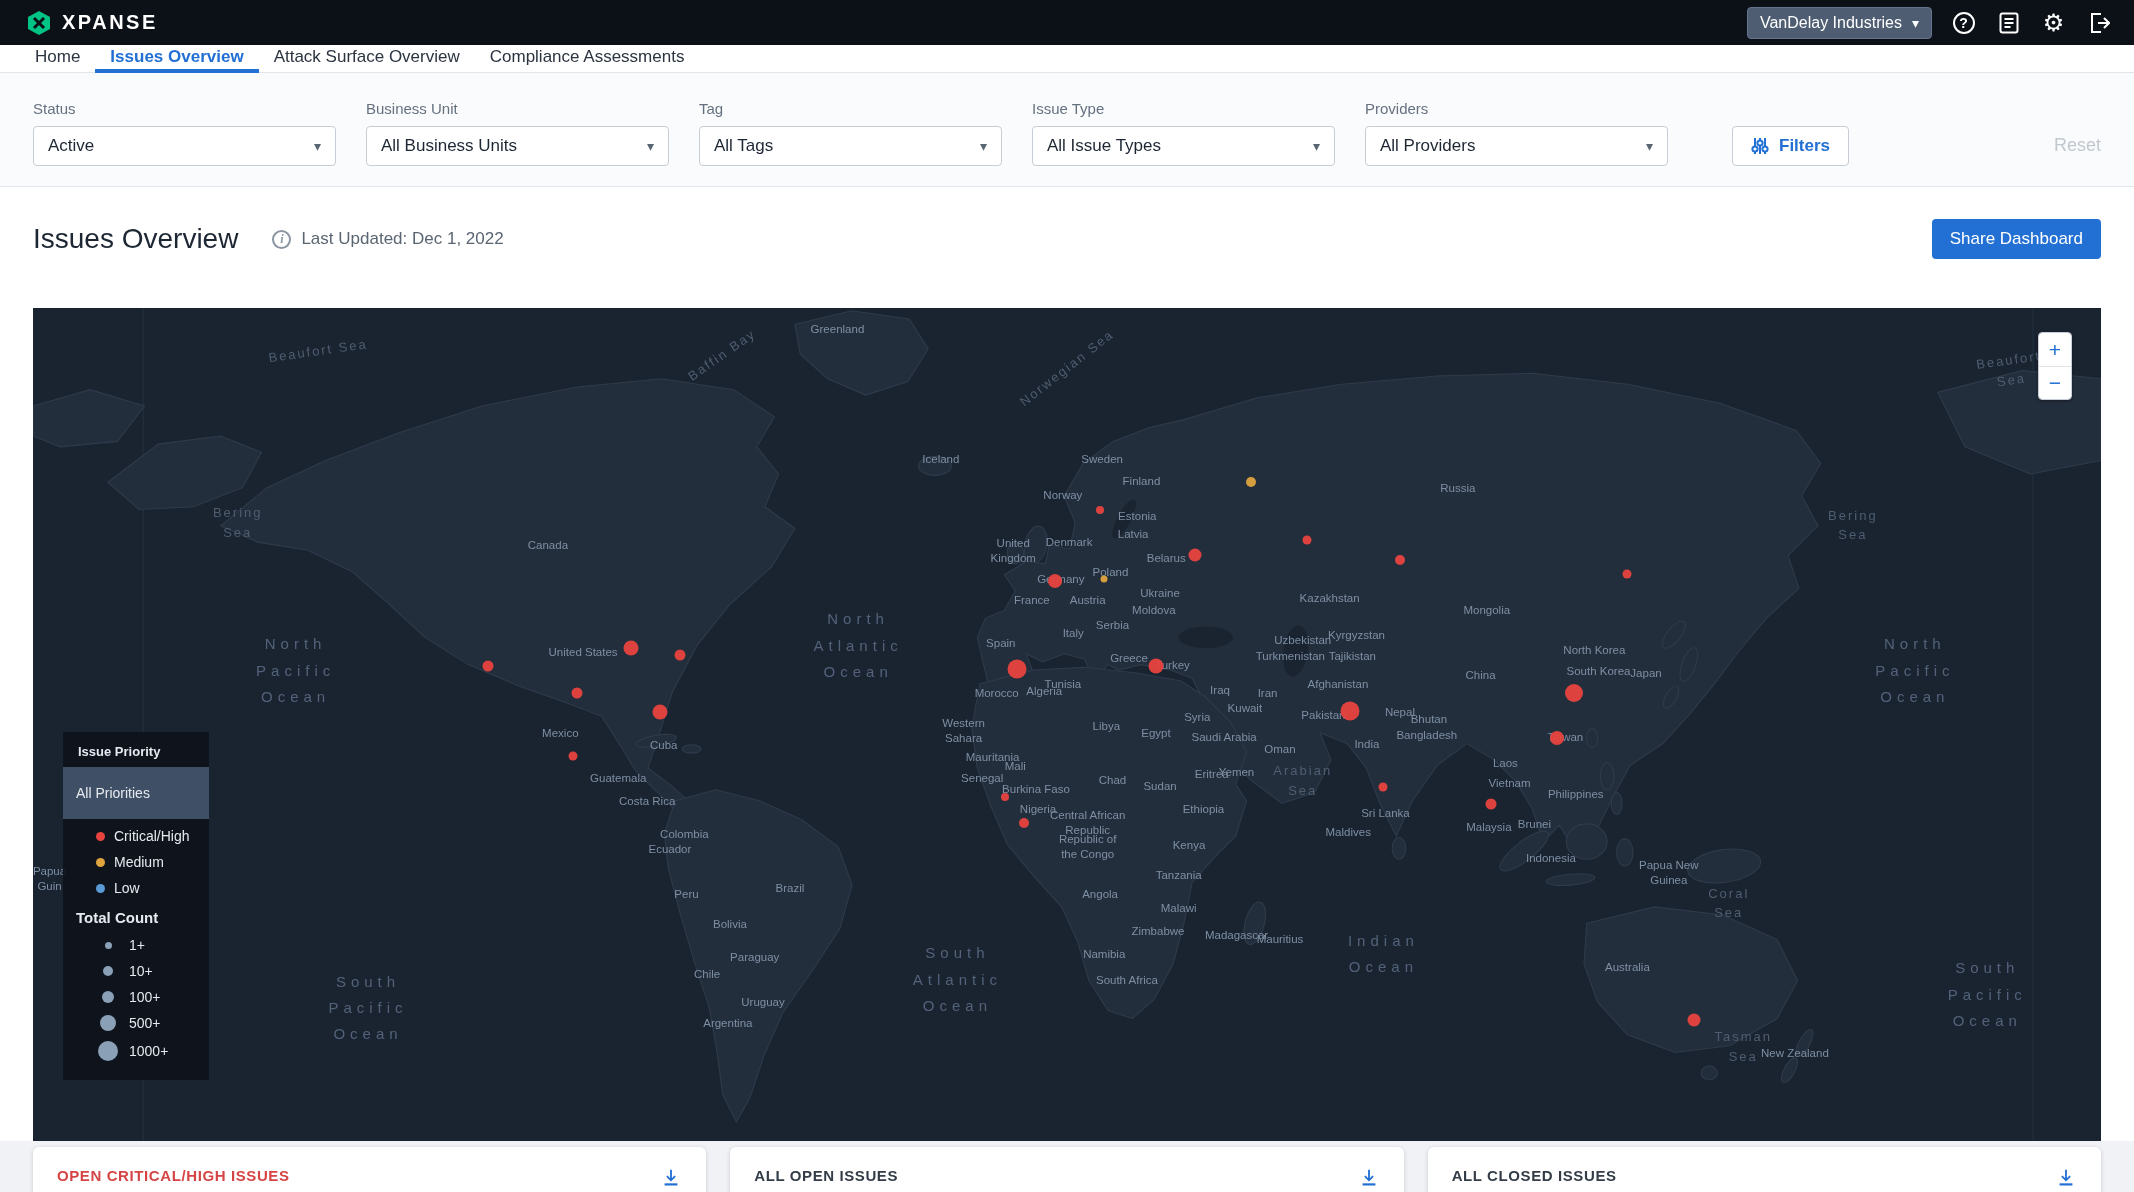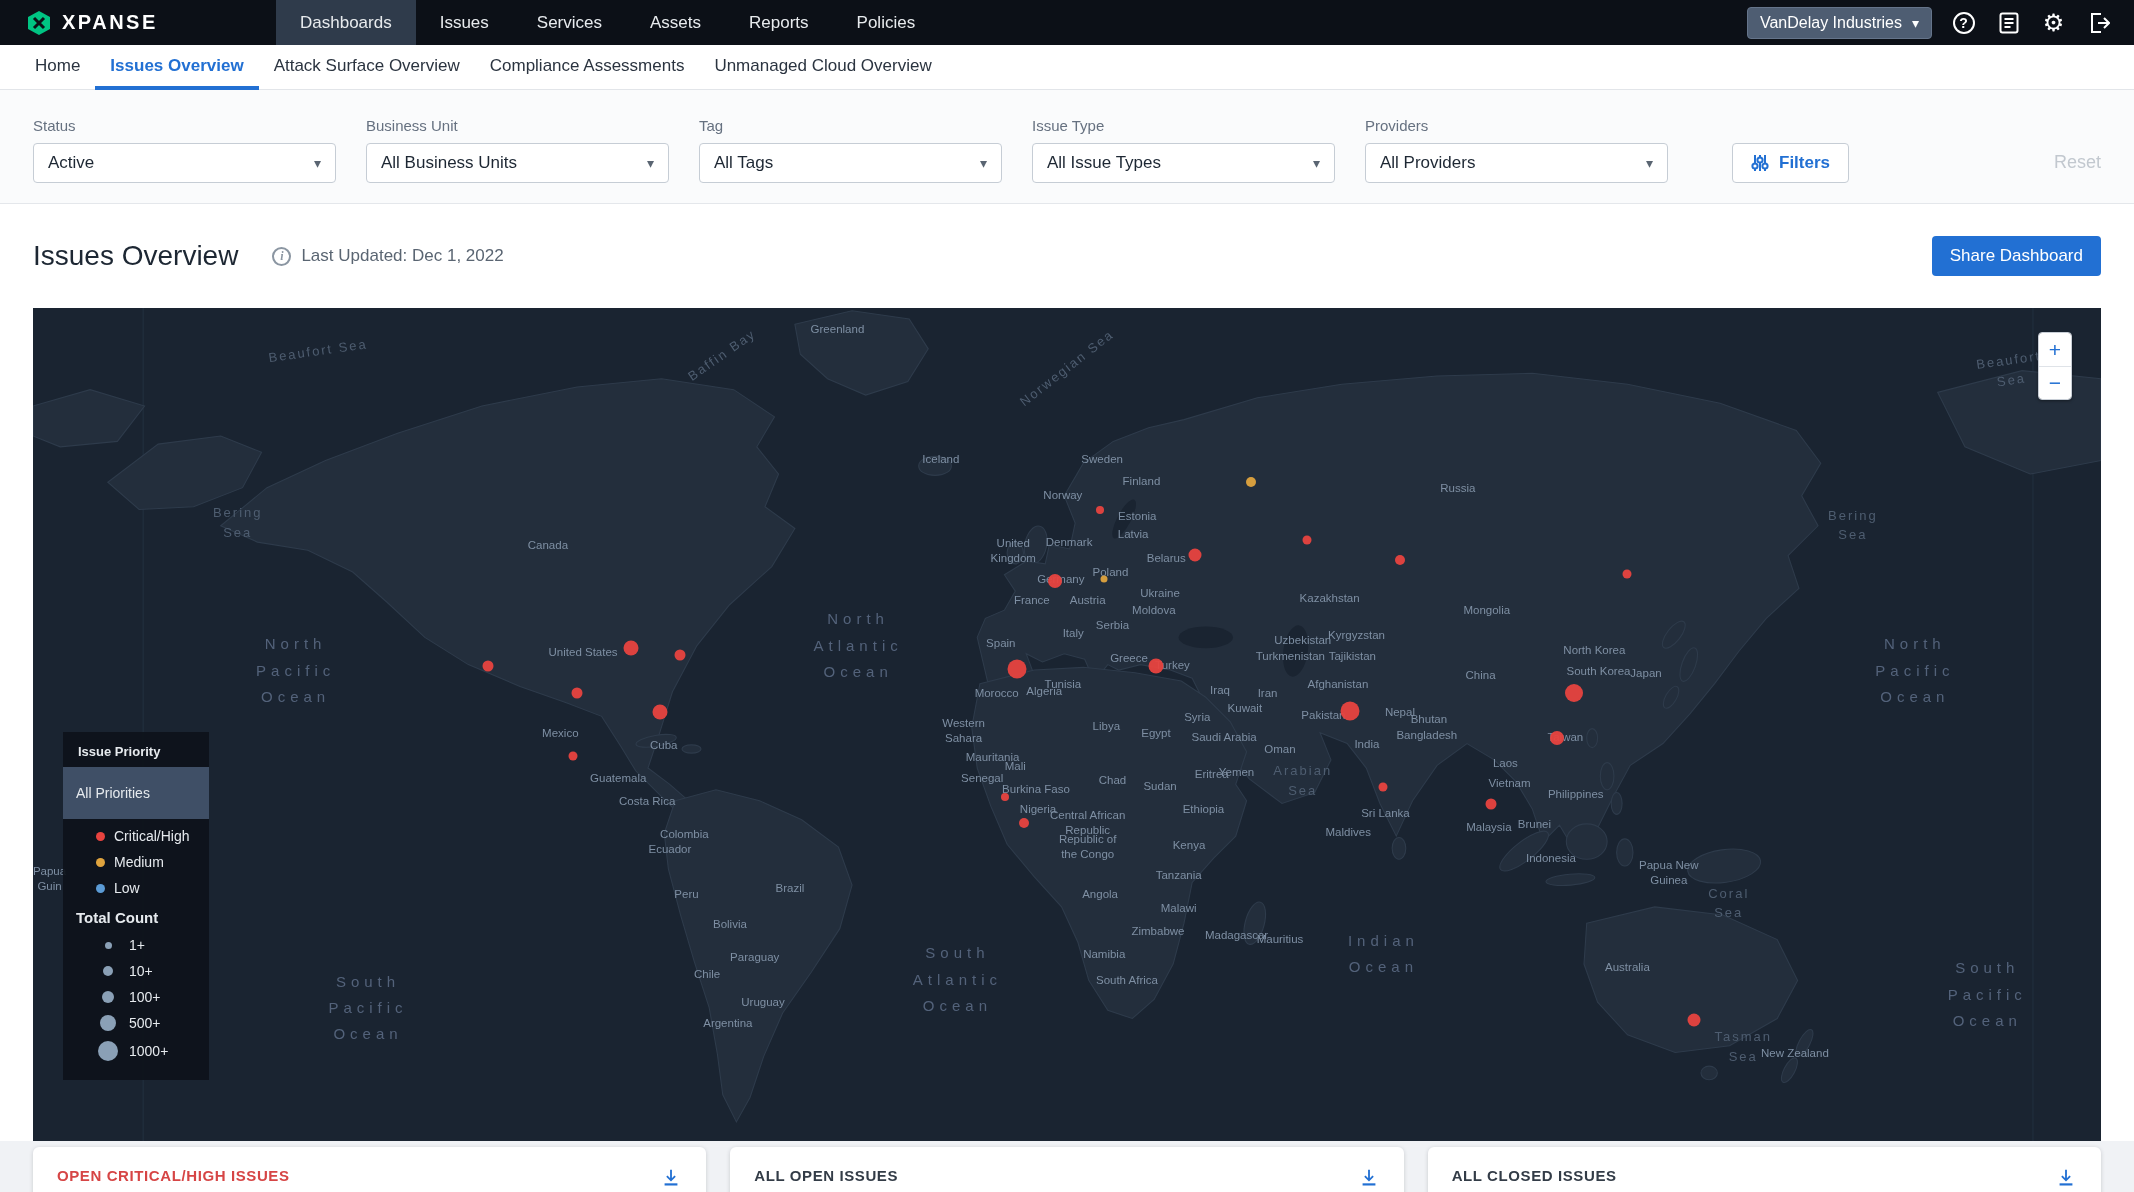--- a/index.html
+++ b/index.html
@@ -16,21 +16,21 @@
   .nav-item.active { background:#2f3b4b; }
   .nav-right { margin-left:auto; display:flex; align-items:center; gap:18px; padding-right:22px; }
   .account-btn { background:#4e5d72; border:1px solid #65748a; border-radius:4px; color:#fff; font-size:16px;
                  padding:6px 12px; display:flex; align-items:center; gap:10px; cursor:pointer; }
   .nav-icon { width:27px; height:27px; display:flex; align-items:center; justify-content:center; color:#fff; cursor:pointer; }
   .help-circle { width:22px; height:22px; border:2px solid #fff; border-radius:50%; font-size:14px; font-weight:bold;
                  display:flex; align-items:center; justify-content:center; }
   .gear-glyph { font-size:24px; line-height:1; }
 
   
-  .tabbar { height:45px; background:#fff; border-bottom:1px solid #e2e5e9; display:flex; align-items:stretch; padding-left:20px; }
+  .tabbar { height:28px; background:#fff; border-bottom:1px solid #e2e5e9; display:flex; align-items:stretch; padding-left:20px; }
   .tab { display:flex; align-items:center; padding:0 15px; font-size:17px; color:#2b3440; cursor:pointer; border-bottom:4px solid transparent; margin-bottom:-1px; }
   .tab.active { color:#2270d3; border-bottom-color:#2270d3; font-weight:bold; }
 
   
   .filtersec { height:114px; background:#fafbfc; border-bottom:1px solid #e4e7eb; display:flex; align-items:flex-end;
                padding:0 33px 20px 33px; }
   .filter-field { width:303px; margin-right:30px; }
   .filter-label { font-size:15px; color:#667180; margin-bottom:9px; }
   .select-box { height:40px; background:#fff; border:1px solid #c6cdd5; border-radius:4px; display:flex; align-items:center;
                 justify-content:space-between; padding:0 14px; font-size:17px; color:#1d2733; cursor:pointer; }
@@ -90,28 +90,20 @@
 <div class="page">
 
   <div class="topnav">
     <div class="brand">
       <svg width="26" height="26" viewBox="0 0 26 26">
         <polygon points="13,1 24,7 24,19 13,25 2,19 2,7" fill="#00c483"></polygon>
         <path d="M8 8 L18 18 M18 8 L8 18" stroke="#0c1017" stroke-width="3" fill="none"></path>
       </svg>
       <span class="brand-text">XPANSE</span>
     </div>
-    <div class="nav-items" id="nav-items">
-        <div class="nav-item active">Dashboards</div>
-        <div class="nav-item">Issues</div>
-        <div class="nav-item">Services</div>
-        <div class="nav-item">Assets</div>
-        <div class="nav-item">Reports</div>
-        <div class="nav-item">Policies</div>
-      </div>
     <div class="nav-right">
       <div class="account-btn">
         <span>VanDelay Industries</span>
         <span class="caret" style="color:#fff">▾</span>
       </div>
       <div class="nav-icon">
           <span class="help-circle">?</span>
         </div>
       <div class="nav-icon">
         <svg width="20" height="22" viewBox="0 0 20 22">
@@ -129,21 +121,20 @@
         </svg>
       </div>
     </div>
   </div>
 
   <div class="tabbar" id="tabs">
       <div class="tab">Home</div>
       <div class="tab active">Issues Overview</div>
       <div class="tab">Attack Surface Overview</div>
       <div class="tab">Compliance Assessments</div>
-      <div class="tab">Unmanaged Cloud Overview</div>
     </div>
 
   <div class="filtersec">
     <div style="display:flex" id="filter-fields">
         <div class="filter-field">
           <div class="filter-label">Status</div>
           <div class="select-box">
             <span class="select-value">Active</span>
             <span class="caret">▾</span>
           </div>

